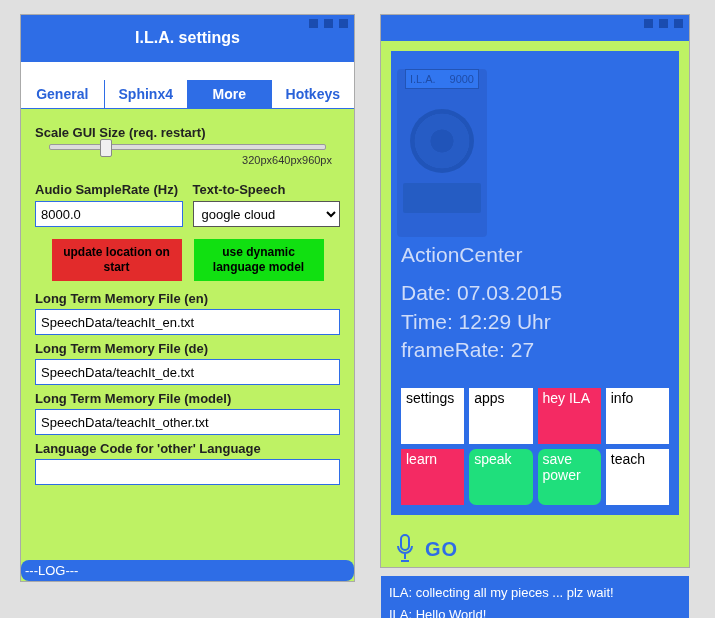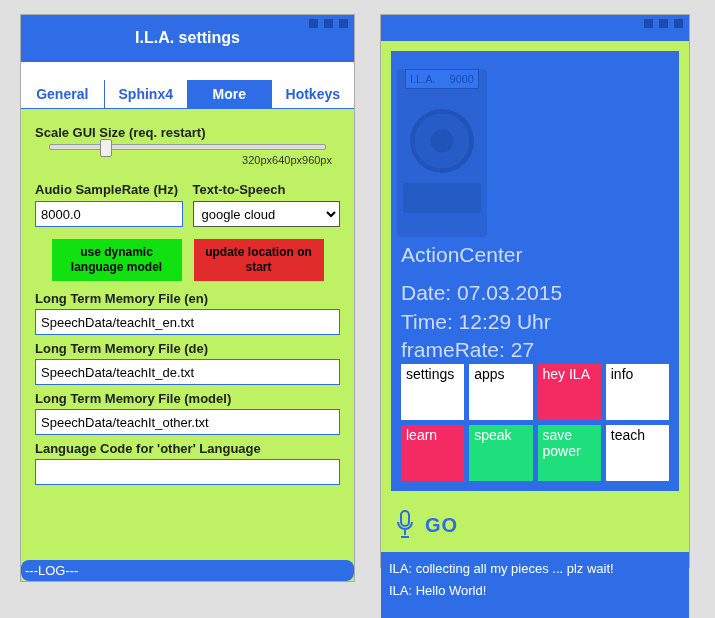--- a/index.html
+++ b/index.html
@@ -170,21 +170,21 @@
   
   .action-panel {
     background: #2e6de6;
     margin: 10px 10px 0 10px;
     padding: 14px 10px 10px 10px;
   }
   .action-header {
     color: #cfdcf9;
     font-size: 21px;
     line-height: 1.35;
-    margin-bottom: 0;
+    margin-bottom: 24px;
     position: relative;
   }
   .device-bg {
     position: absolute;
     right: 4px; top: -4px;
     width: 90px; height: 168px;
     background: #2a60cf;
     border-radius: 4px;
     opacity: 0.7;
   }
@@ -223,21 +223,21 @@
   .tile {
     height: 56px;
     background: #fff;
     color: #000;
     font-size: 14px;
     padding: 3px 5px;
     cursor: pointer;
     line-height: 1.1;
   }
   .tile.pink  { background: #f42a63; color: #fff; }
-  .tile.green { background: #1fdf7c; color: #fff; }
+  .tile.green { background: #1fdf7c; color: #fff; border-radius: 7px; }
 
   .input-row {
     display: flex;
     align-items: center;
     gap: 8px;
     padding: 18px 12px 10px 12px;
   }
   .mic-icon svg { width: 24px; height: 30px; }
   .ask-input {
     flex: 1;
@@ -305,22 +305,22 @@
       </div>
       <div class="col">
         <div class="section-label">Text-to-Speech</div>
         <select class="select">
           <option>google cloud</option>
         </select>
       </div>
     </div>
 
     <div class="btn-row">
+      <button class="btn btn-red">update location on start</button>
       <button class="btn btn-green">use dynamic language model</button>
-      <button class="btn btn-red">update location on start</button>
     </div>
 
     <div class="mem-group">
       <div class="section-label">Long Term Memory File (en)</div>
       <input class="mem-input" value="SpeechData/teachIt_en.txt" style="">
     </div>
     <div class="mem-group">
       <div class="section-label">Long Term Memory File (de)</div>
       <input class="mem-input" value="SpeechData/teachIt_de.txt" style="">
     </div>

